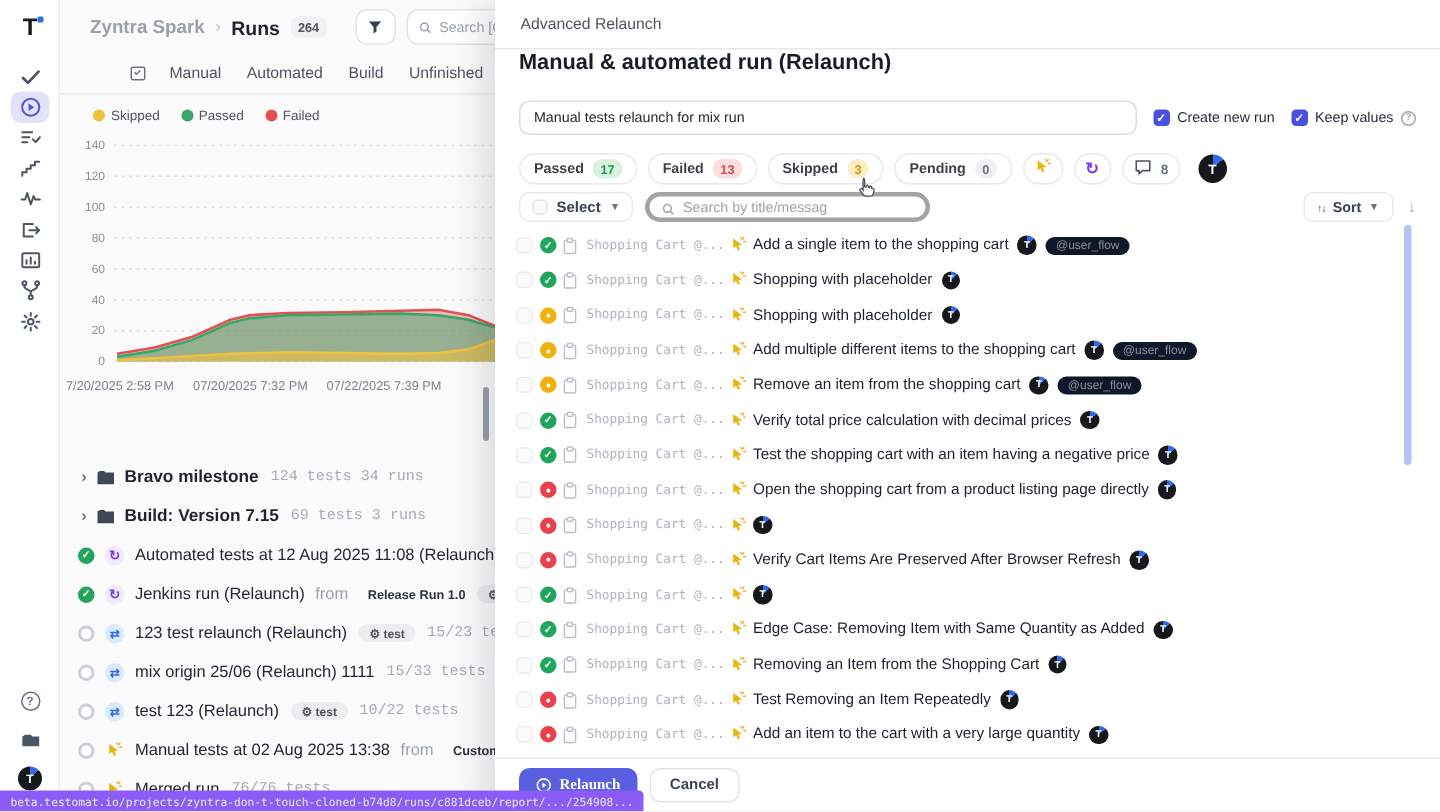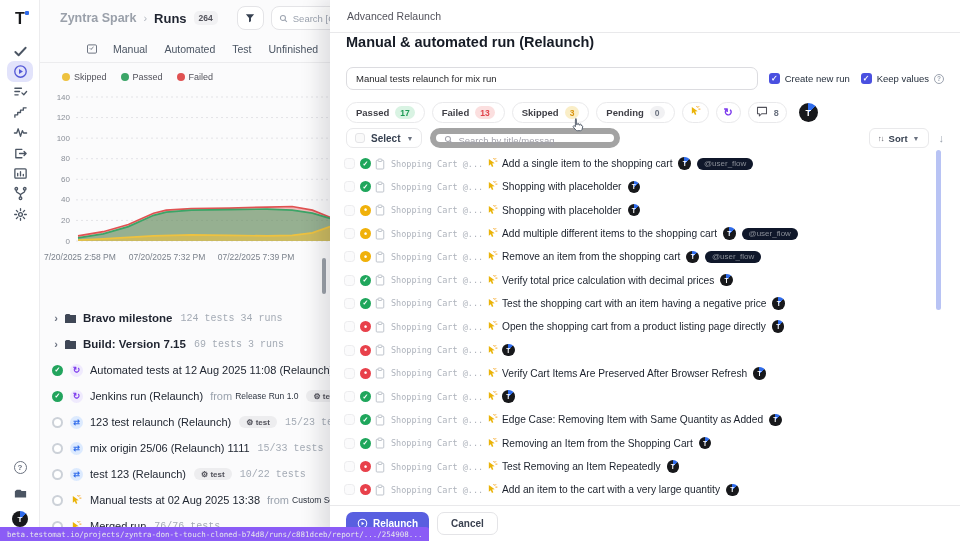--- a/index.html
+++ b/index.html
@@ -49,21 +49,21 @@
   .ric { width:13px; display:flex; margin-right:6px; }
   .rs { width:11px; height:11px; border-radius:50%; display:flex; align-items:center; justify-content:center; color:#fff; font-size:7px; font-weight:700; margin-right:7px; flex:none; }
   .rs.passed { background:#22a45d; }
   .rs.progress { background:#fff; border:2.5px solid #ccd1d8; }
   .kd { width:13px; height:13px; border-radius:50%; display:flex; align-items:center; justify-content:center; font-size:9px; font-weight:700; margin-right:7px; flex:none; }
   .kd.automated { color:#7c3aed; background:#efeafd; }
   .kd.mixed { color:#2f6bea; background:#dceafe; font-size:8px; }
   .rtitle { font-size:11px; color:#222833; white-space:nowrap; }
   .rtitle.f { font-size:11.5px; font-weight:700; color:#1f2430; }
   .rfrom { font-size:11px; color:#9aa2ad; margin-left:7px; white-space:nowrap; }
-  .rfromv { font-size:8.5px; font-weight:400; color:#2d3440; margin-left:3px; white-space:nowrap;text-align:center; }
+  .rfromv { font-size:8.5px; font-weight:700; color:#2d3440; margin-left:13px; white-space:nowrap;text-align:center; }
   .rbadge { margin-left:8px; background:#ededef; border-radius:8px; padding:1.5px 7px; font-size:8px; font-weight:700; color:#52525b; white-space:nowrap; }
   .rmeta { font-size:10px; color:#a4abb5; margin-left:8px; white-space:nowrap;font-family:Liberation Mono, monospace; }
 
   .statusbar { position:absolute; left:0; bottom:0; z-index:30; background:#8b5cf6; color:#e5e7eb; font-size:7.5px; font-family:"DejaVu Sans Mono",monospace; padding:2.5px 7px; border-radius:0 3px 0 0; white-space:nowrap; }
 
   
   .lp-scroll { position:absolute; left:322px; top:258px; width:4px; height:36px; background:#9ba1a9; border-radius:2px; z-index:6; }
 
   
   .modal { position:absolute; left:330px; top:0; width:733px; height:541px; background:#fff; z-index:10; box-shadow:-10px 0 20px rgba(15,18,25,.12); }
@@ -85,21 +85,21 @@
   .badge.red { background:#fbdfdf; color:#e0434b; }
   .badge.yellow { background:#faeec7; color:#d9930d; }
   .badge.grey { background:#f1f1f3; color:#6b7280; }
   .pill .cnt { font-size:9px; color:#6b7280; font-weight:600; }
   .m-avatar { width:19px; height:19px; border-radius:50%; background:conic-gradient(#2f6bea 0 13%, #17181b 13% 100%); color:#fff; font-size:9px; font-weight:800; display:flex; align-items:center; justify-content:center; margin-left:5px; }
 
   .filter-row { position:absolute; left:16px; top:128px; width:598px; display:flex; align-items:center; gap:8px; }
   .select-pill { height:20px; border:1px solid #e9e9eb; border-radius:7px; background:#fff; display:flex; align-items:center; gap:6px; padding:0 8px; font-size:10px; font-weight:600; color:#374151; }
   .mini-cb { width:10px; height:10px; border:1px solid #e4e4e7; border-radius:3px; background:#fafafa; }
   .chev-down { font-size:7px; color:#6b7280; }
-  .search2 { width:190px; height:20px; border:6px solid #a3a3a3; border-radius:10px; display:flex; align-items:flex-start; gap:5px; padding:1px 8px; }
+  .search2 { width:190px; height:20px; border:3px solid #a3a3a3; border-radius:10px; display:flex; align-items:flex-end; gap:5px; padding:1px 8px; }
   .search2 input { border:none; outline:none; flex:1; font-size:9.5px; color:#6b7280; font-family:"Liberation Sans",sans-serif; background:transparent; }
   .search2 input::placeholder { color:#a1a1aa; }
   .sort-pill { margin-left:auto; height:20px; border:1px solid #e9e9eb; border-radius:6px; background:#fff; display:flex; align-items:center; gap:5px; padding:0 8px; font-size:9.5px; font-weight:600; color:#374151; }
   .updown { font-size:7.5px; color:#52525b; letter-spacing:-1px; }
   .dl-arrow { font-size:11px; color:#9ca3af; margin-left:2px; }
 
   .tests { position:absolute; left:0; top:152px; width:630px; }
   .test-row { display:flex; align-items:center; height:23.3px; padding:0 14px; }
   .t-check { width:11px; height:11px; border:1px solid #ececee; border-radius:3.5px; background:#fbfbfc; flex:none; margin-right:5px; }
   .ts { width:11px; height:11px; border-radius:50%; color:#fff; display:flex; align-items:center; justify-content:center; font-size:7px; font-weight:700; flex:none; margin-right:4px; }
@@ -107,21 +107,21 @@
   .ts.skipped { background:#f0b10a; font-size:9px; }
   .ts.failed { background:#e8414b; font-size:9px; }
   .t-clip { display:flex; flex:none; margin-right:6px; }
   .t-suite { font-family:"DejaVu Sans Mono",monospace; font-size:8.5px; color:#aeb3bc; width:92px; white-space:nowrap; overflow:hidden; flex:none; margin-right:4px; }
   .t-manual { display:flex; flex:none; margin-right:4px; }
   .t-title { font-size:10.2px; color:#1b212c; font-weight:500; white-space:nowrap; margin-right:6px; }
   .t-avatar { width:12.5px; height:12.5px; border-radius:50%; background:conic-gradient(#2f6bea 0 13%, #17181b 13% 100%); color:#fff; font-size:6.5px; font-weight:800; display:flex; align-items:center; justify-content:center; flex:none; margin-right:6px; }
   .t-tag { background:#0f172a; border-radius:8px; padding:1.5px 7px; font-size:8px; color:#8a8f98; white-space:nowrap; }
 
   .modal-footer { position:absolute; left:0; bottom:0; width:100%; height:36px; border-top:1px solid #e9e9eb; background:#fff; display:flex; align-items:center; gap:8px; padding:0 16px; }
-  .btn-relaunch { height:23px; border:none; border-radius:7px; background:#595fe0; color:#fff; font-size:10px; font-weight:600; display:flex; align-items:center; gap:5px; padding:0 11px; font-family:Liberation Sans, sans-serif; }
+  .btn-relaunch { height:23px; border:none; border-radius:7px; background:#595fe0; color:#fff; font-size:10px; font-weight:600; display:flex; align-items:center; gap:5px; padding:0 11px; font-family:Liberation Serif, serif; }
   .btn-cancel { height:23px; border:1px solid #e4e4e7; border-radius:7px; background:#fff; color:#3a4150; font-size:10px; font-weight:600; padding:0 13px; font-family:"Liberation Sans",sans-serif; }
 
   .modal-scroll { position:absolute; left:606px; top:150px; width:5px; height:160px; background:#b8c3f4; border-radius:2.5px; }
   .cursor { position:absolute; left:572px; top:118px; z-index:40; }
 </style>
 </head>
 <body>
 
 <div class="screen">
 
@@ -221,21 +221,21 @@
     <nav class="tabbar">
       <span class="tab-lead-icon">
         <svg width="12" height="12" viewBox="0 0 16 16">
             <rect x="2" y="2.5" width="12" height="11" rx="1.5" fill="none" stroke="#6b7280" stroke-width="1.3"></rect>
             <path d="M5 7l1.6 1.6L10 5.3" fill="none" stroke="#6b7280" stroke-width="1.3"></path>
           </svg>
       </span>
       <span id="tabs-host" style="display:flex;gap:17px">
           <span class="tab">Manual</span>
           <span class="tab">Automated</span>
-          <span class="tab">Test</span>
+          <span class="tab">Build</span>
           <span class="tab">Unfinished</span>
           <span class="tab">Groups</span>
         </span>
     </nav>
 
     <div class="chart-wrap">
       <div class="legend" id="legend-host">
           <span class="li">
             <span class="sw" style="background:#eec23f"></span>
             <span>Skipped</span>

